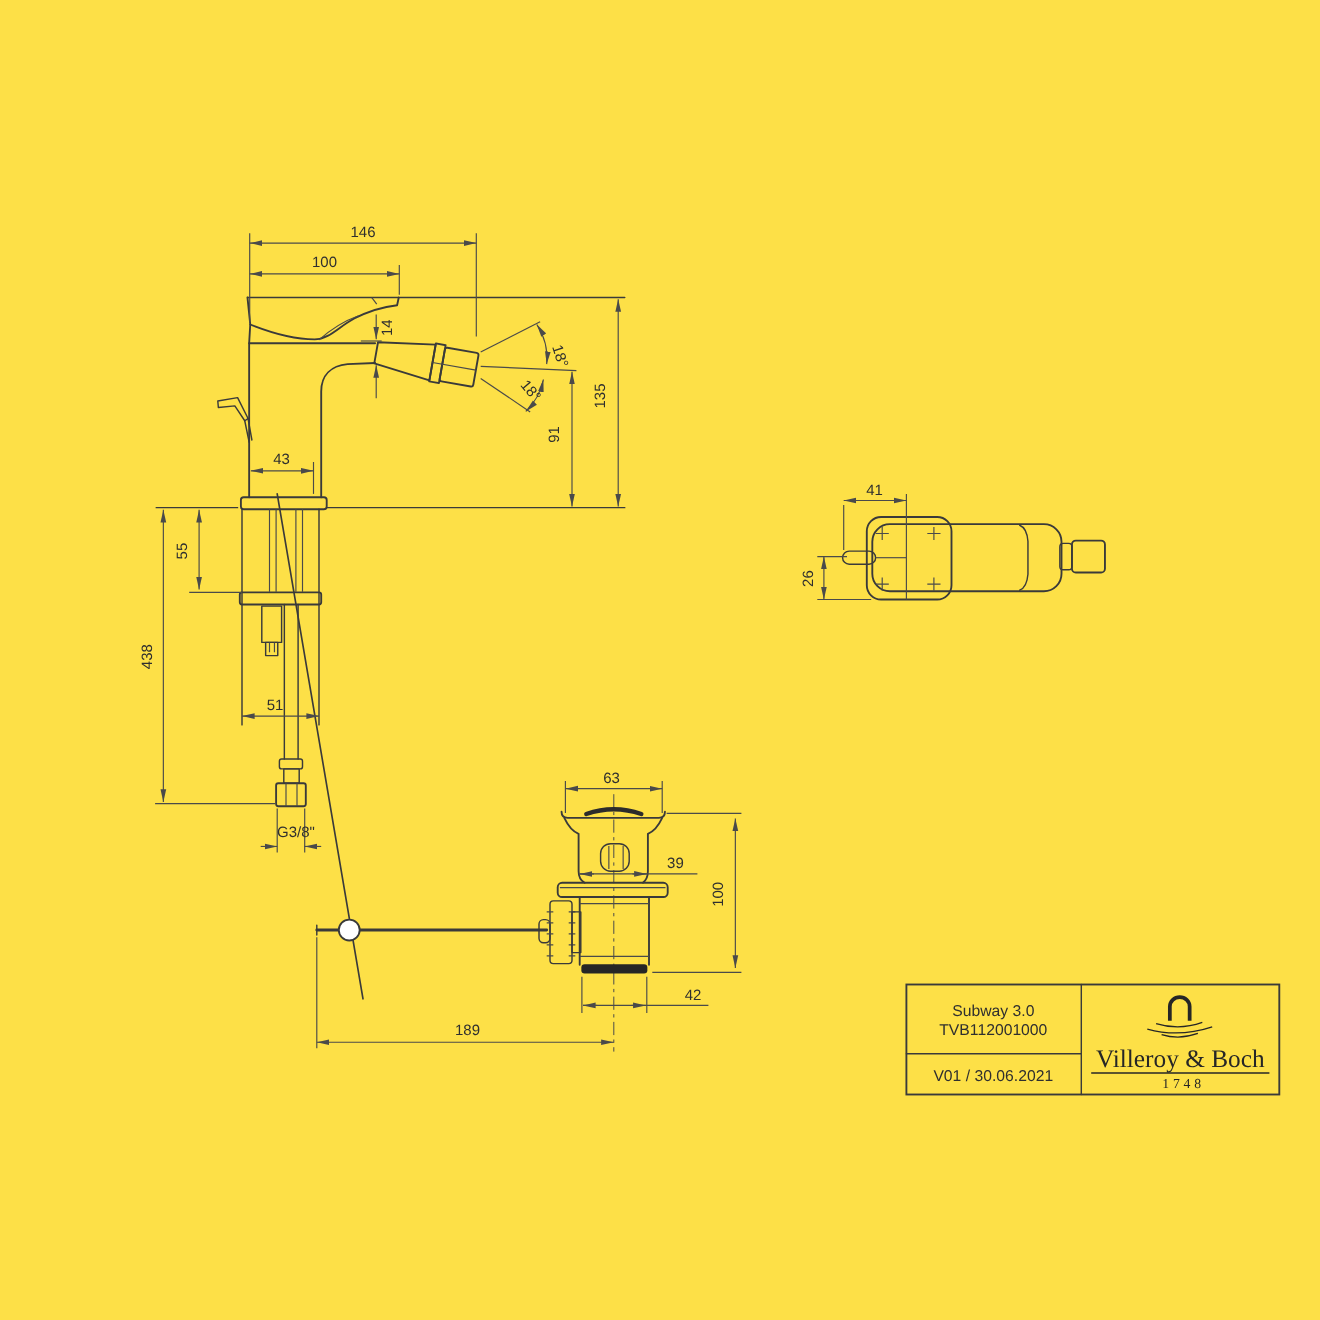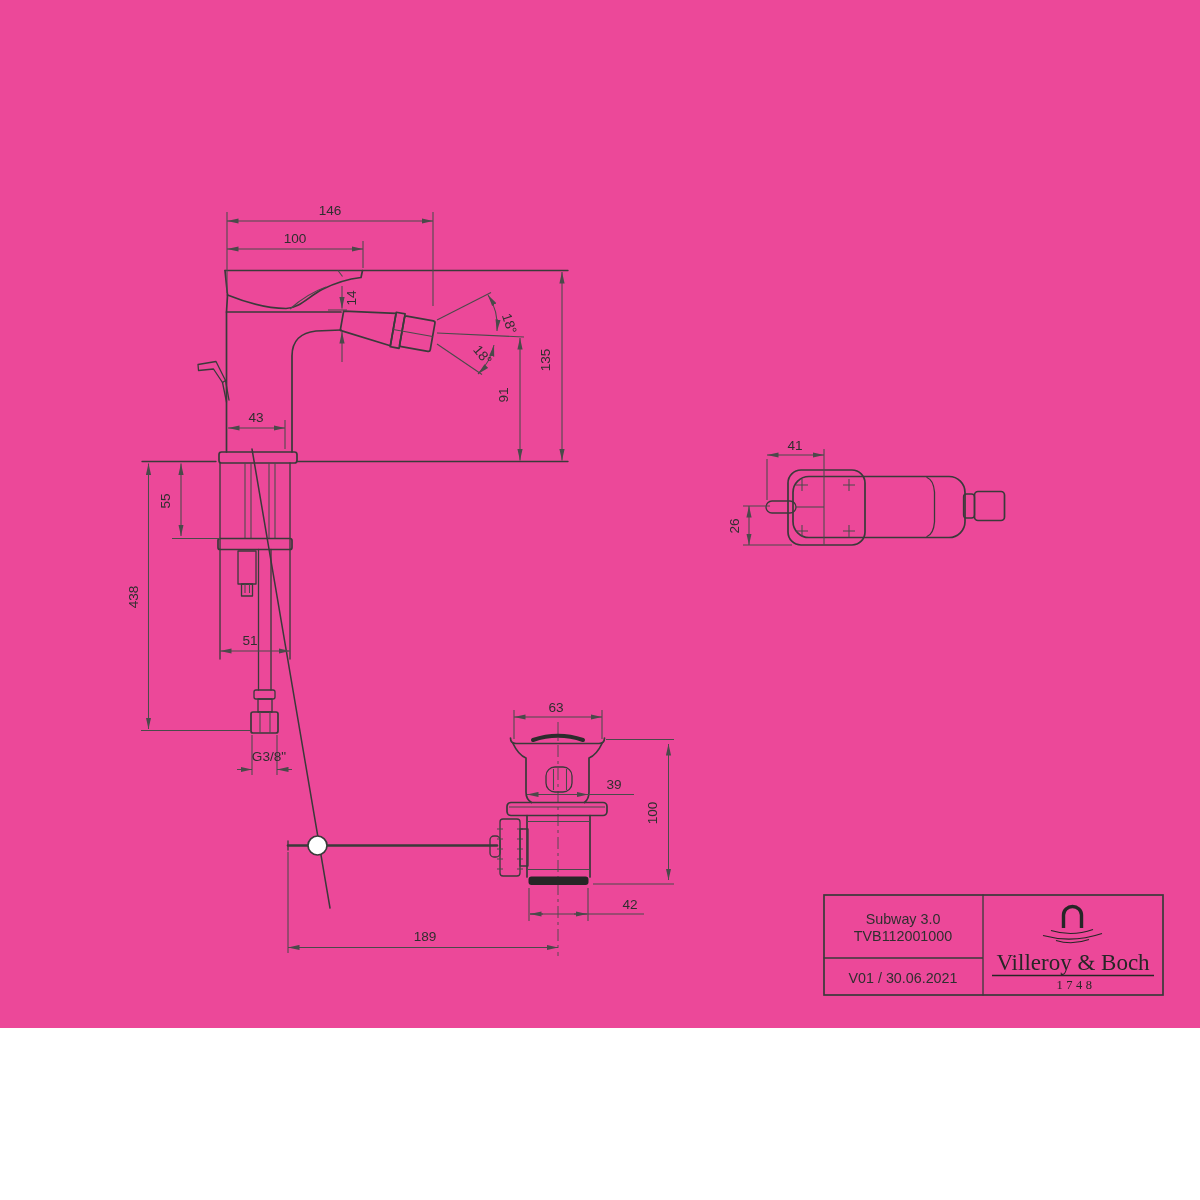--- a/index.html
+++ b/index.html
@@ -1,16 +1,16 @@
 <!DOCTYPE html>
 <html><head>
 <meta charset="utf-8">
 <style>
   html,body{margin:0;padding:0;background:#fff;}
-  .canvas{position:relative;width:1200px;height:1028px;background:#ec4899;overflow:hidden;}
+  .canvas{position:relative;width:1200px;height:1200px;background:#fde047;overflow:hidden;}
   svg{position:absolute;inset:0;}
   
   .o  {fill:none;stroke:#3a3a3a;stroke-width:1.7;stroke-linecap:round;stroke-linejoin:round;}
   .o2 {fill:none;stroke:#3a3a3a;stroke-width:1.3;stroke-linecap:round;stroke-linejoin:round;}
   
   .d  {fill:none;stroke:#4a4a4a;stroke-width:1.05;stroke-linecap:butt;}
   .cl {fill:none;stroke:#4a4a4a;stroke-width:0.9;stroke-dasharray:12 4 3 4;}
   .dm {marker-start:url(#ar);marker-end:url(#ar);}
   .me {marker-end:url(#ar);}
   .thick{fill:none;stroke:#2c2c2c;stroke-width:4;stroke-linecap:round;}

